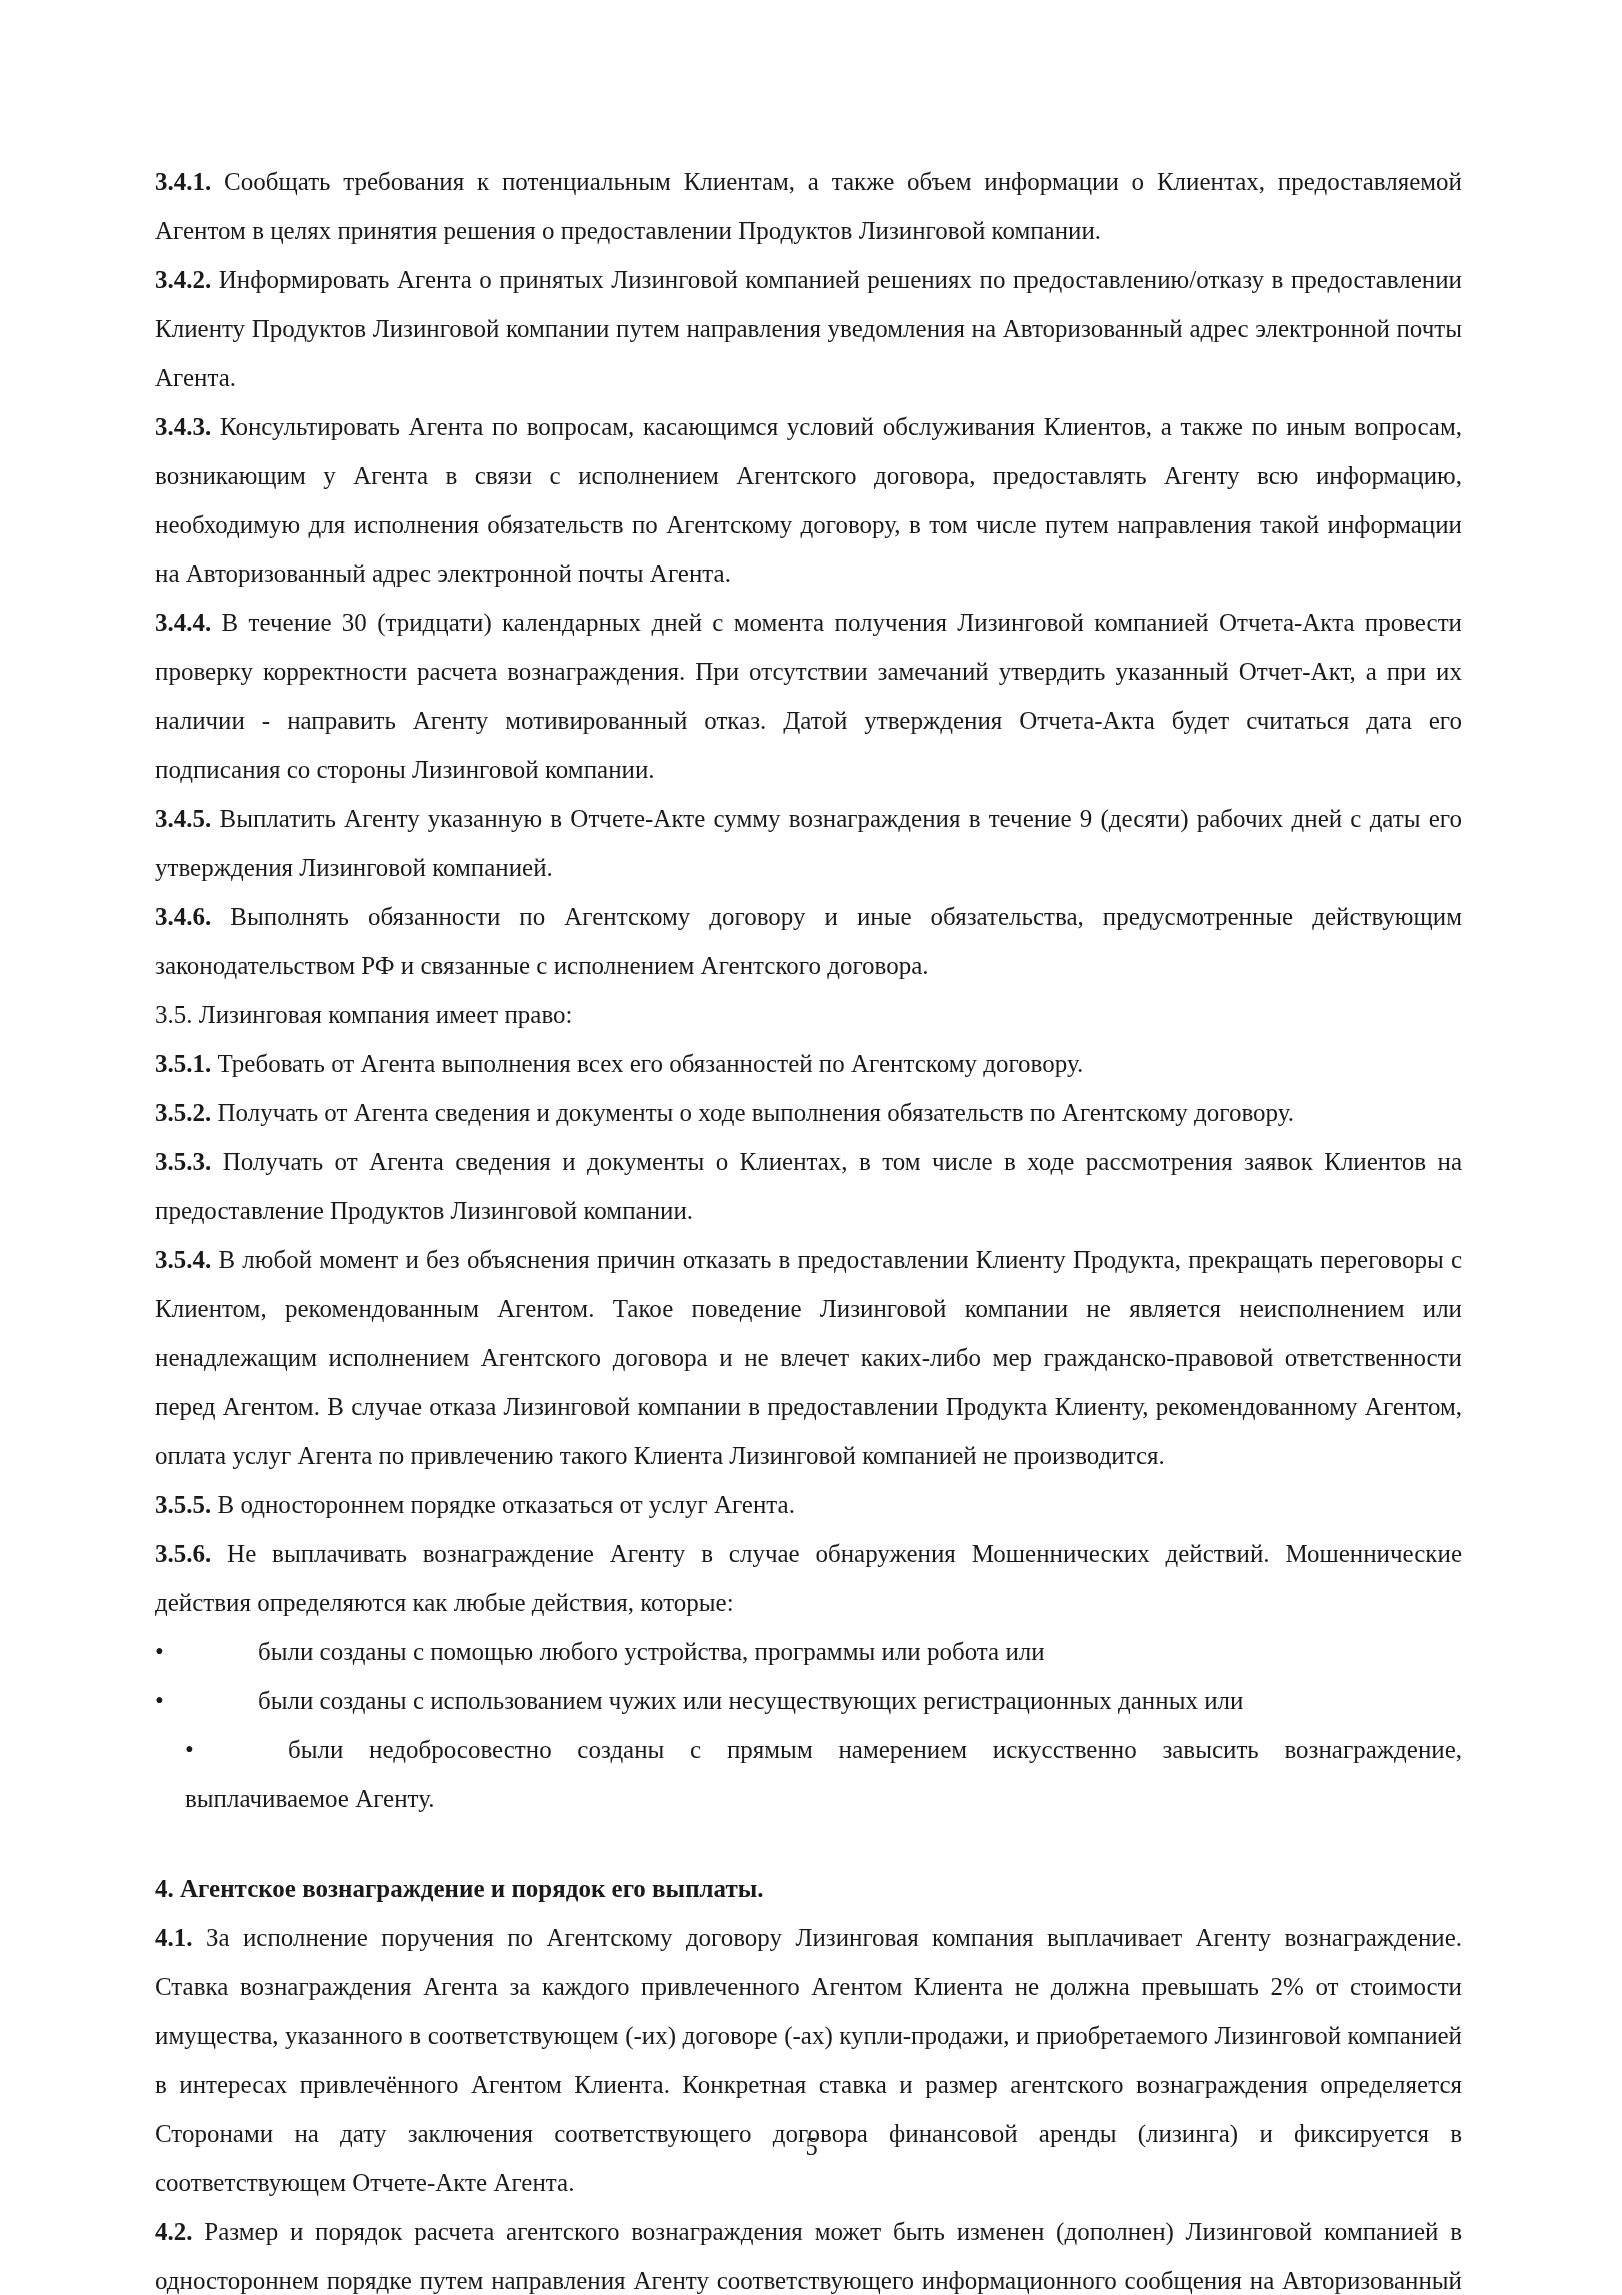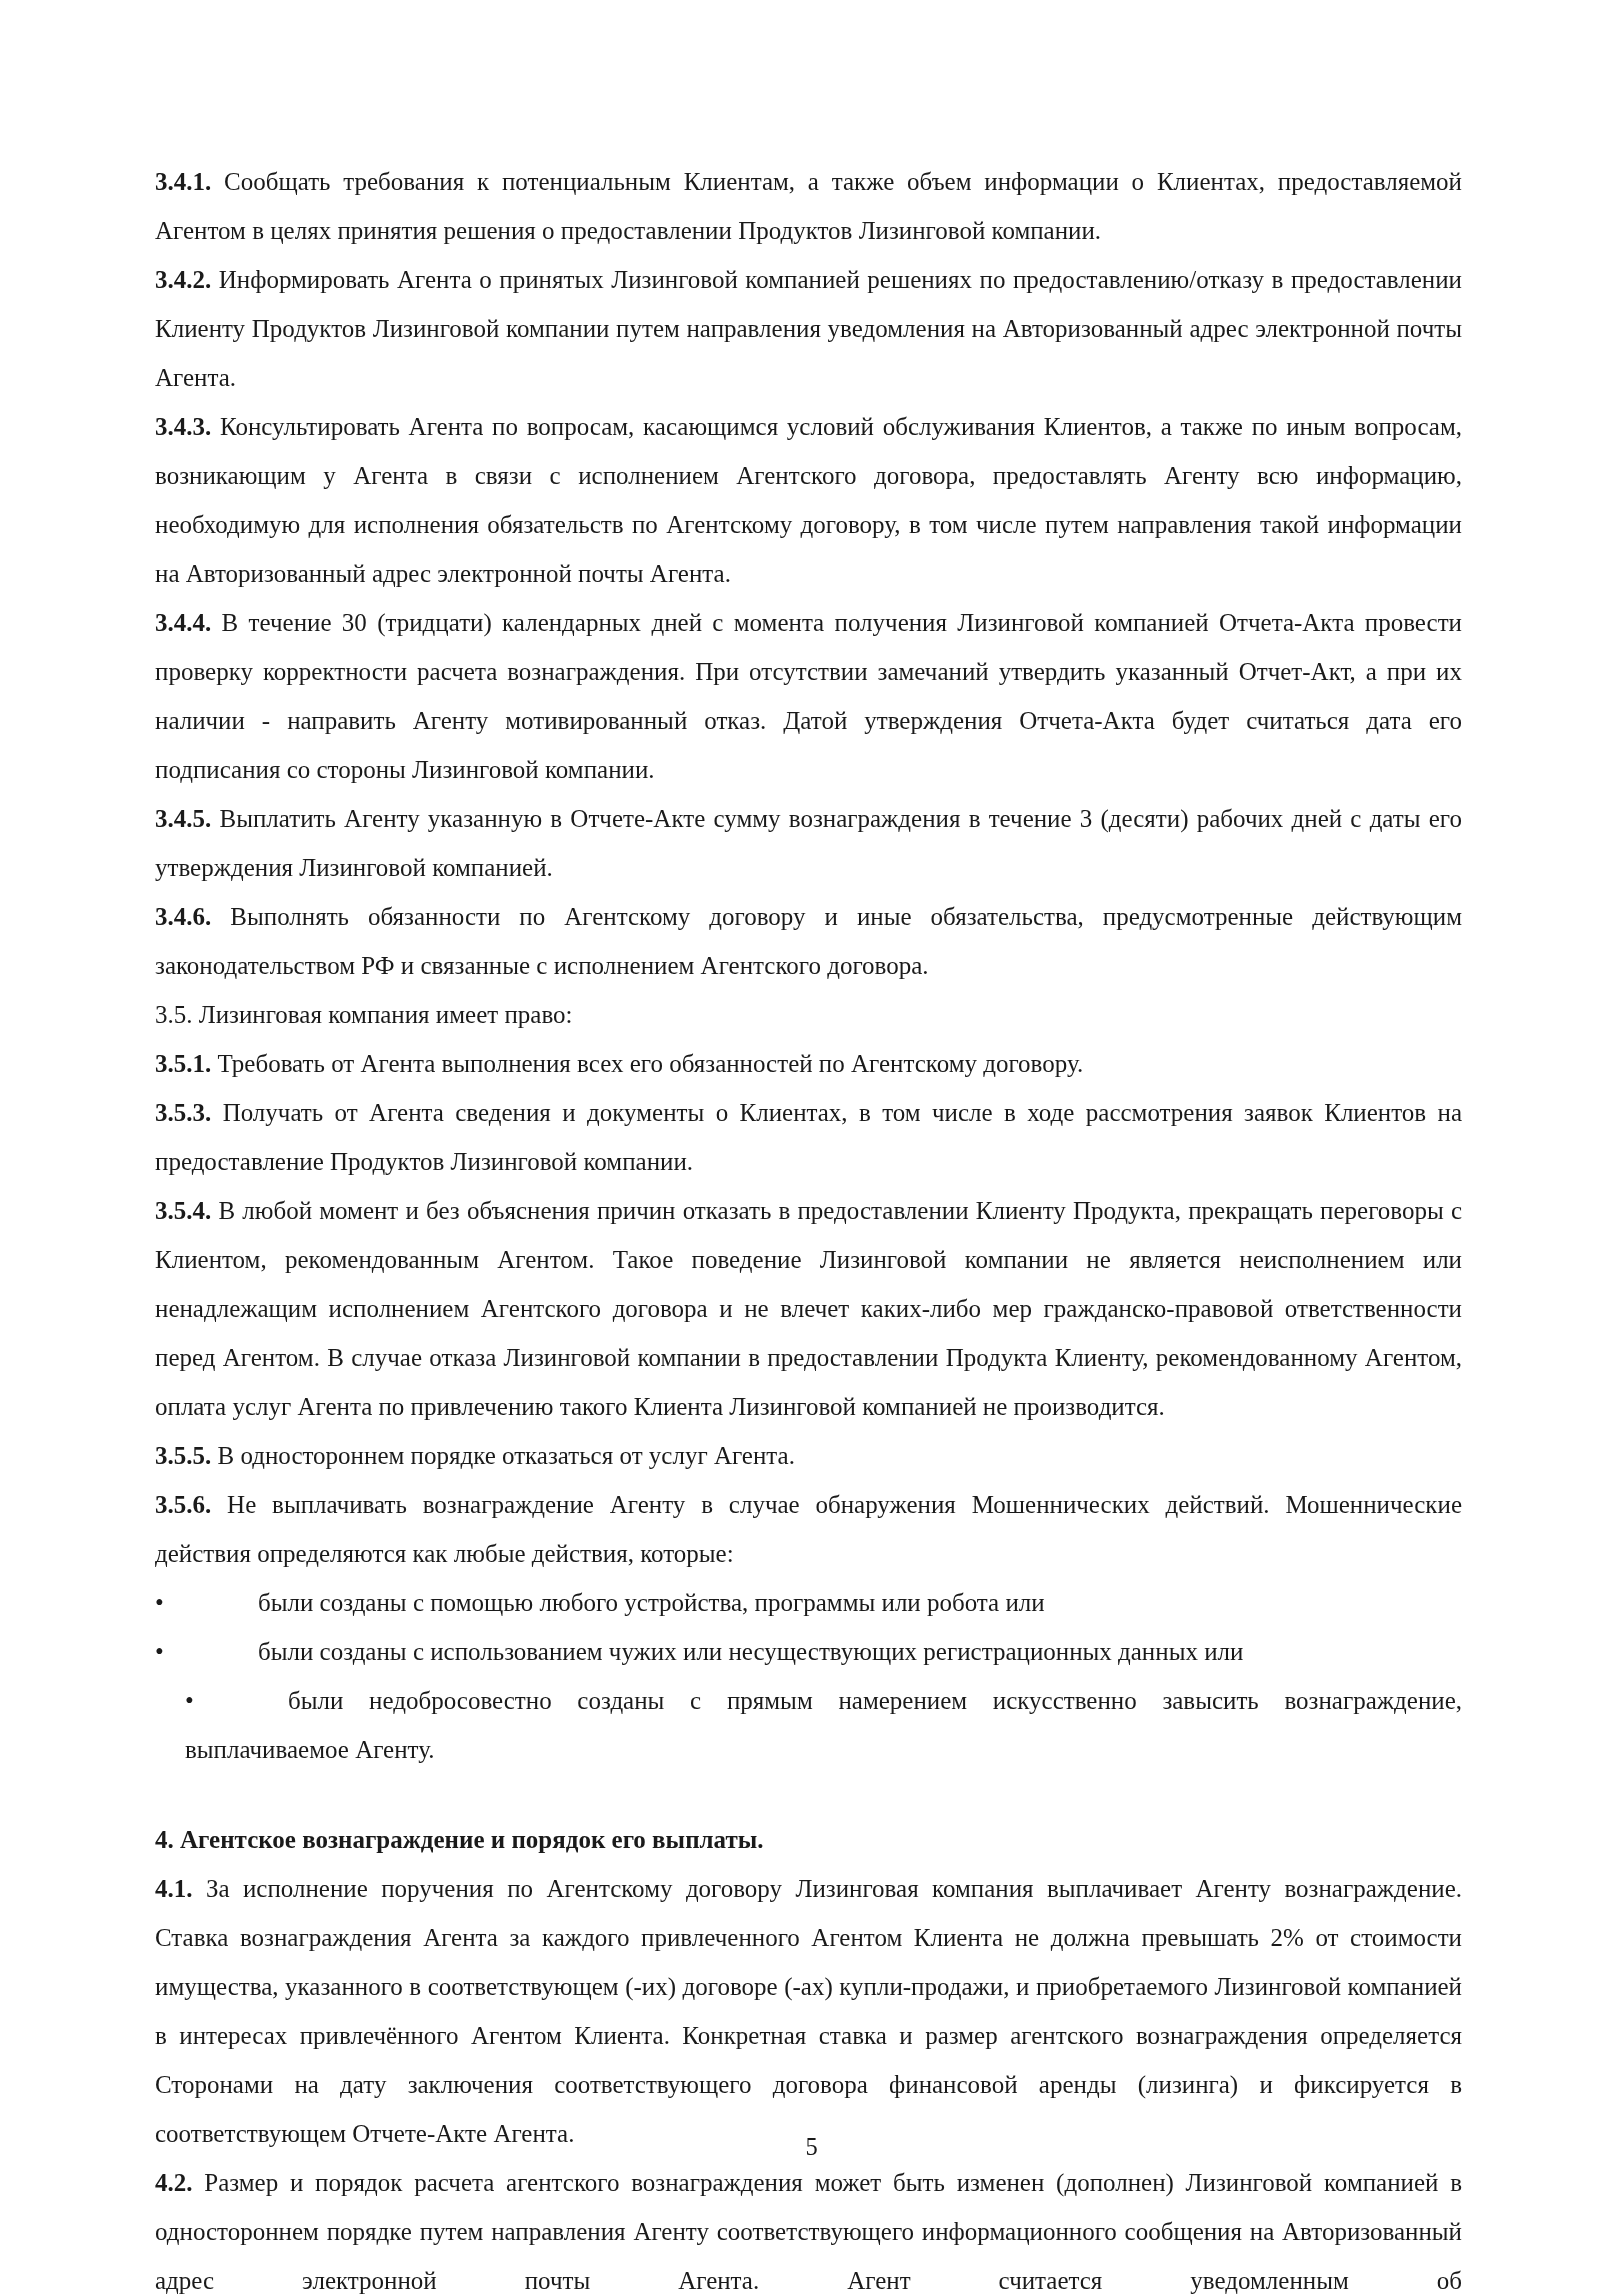--- a/index.html
+++ b/index.html
@@ -81,28 +81,29 @@
 <div class="page">
 
   <p class="para"><span class="num">3.4.1.</span><span> Сообщать требования к потенциальным Клиентам, а также объем информации о Клиентах, предоставляемой Агентом в целях принятия решения о предоставлении Продуктов Лизинговой компании.</span></p>
 
   <p class="para"><span class="num">3.4.2.</span><span> Информировать Агента о принятых Лизинговой компанией решениях по предоставлению/отказу в предоставлении Клиенту Продуктов Лизинговой компании путем направления уведомления на Авторизованный адрес электронной почты Агента.</span></p>
 
   <p class="para"><span class="num">3.4.3.</span><span> Консультировать Агента по вопросам, касающимся условий обслуживания Клиентов, а также по иным вопросам, возникающим у Агента в связи с исполнением Агентского договора, предоставлять Агенту всю информацию, необходимую для исполнения обязательств по Агентскому договору, в том числе путем направления такой информации на Авторизованный адрес электронной почты Агента.</span></p>
 
   <p class="para"><span class="num">3.4.4.</span><span> В течение 30 (тридцати) календарных дней с момента получения Лизинговой компанией Отчета-Акта провести проверку корректности расчета вознаграждения. При отсутствии замечаний утвердить указанный Отчет-Акт, а при их наличии - направить Агенту мотивированный отказ. Датой утверждения Отчета-Акта будет считаться дата его подписания со стороны Лизинговой компании.</span></p>
 
-  <p class="para"><span class="num">3.4.5.</span><span> Выплатить Агенту указанную в Отчете-Акте сумму вознаграждения в течение 3 (десяти) рабочих дней с даты его утверждения Лизинговой компанией.</span></p>
+  <p class="para"><span class="num">3.4.5.</span><span> Выплатить Агенту указанную в Отчете-Акте сумму вознаграждения в течение 9 (десяти) рабочих дней с даты его утверждения Лизинговой компанией.</span></p>
 
   <p class="para"><span class="num">3.4.6.</span><span> Выполнять обязанности по Агентскому договору и иные обязательства, предусмотренные действующим законодательством РФ и связанные с исполнением Агентского договора.</span></p>
 
   <p class="bold-heading">3.5. Лизинговая компания имеет право:</p>
 
   <p class="para"><span class="num">3.5.1.</span><span> Требовать от Агента выполнения всех его обязанностей по Агентскому договору.</span></p>
 
+  <p class="para"><span class="num">3.5.2.</span><span> Получать от Агента сведения и документы о ходе выполнения обязательств по Агентскому договору.</span></p>
 
   <p class="para"><span class="num">3.5.3.</span><span> Получать от Агента сведения и документы о Клиентах, в том числе в ходе рассмотрения заявок Клиентов на предоставление Продуктов Лизинговой компании.</span></p>
 
   <p class="para"><span class="num">3.5.4.</span><span> В любой момент и без объяснения причин отказать в предоставлении Клиенту Продукта, прекращать переговоры с Клиентом, рекомендованным Агентом. Такое поведение Лизинговой компании не является неисполнением или ненадлежащим исполнением Агентского договора и не влечет каких-либо мер гражданско-правовой ответственности перед Агентом. В случае отказа Лизинговой компании в предоставлении Продукта Клиенту, рекомендованному Агентом, оплата услуг Агента по привлечению такого Клиента Лизинговой компанией не производится.</span></p>
 
   <p class="para"><span class="num">3.5.5.</span><span> В одностороннем порядке отказаться от услуг Агента.</span></p>
 
   <p class="para"><span class="num">3.5.6.</span><span> Не выплачивать вознаграждение Агенту в случае обнаружения Мошеннических действий. Мошеннические действия определяются как любые действия, которые:</span></p>
 
   <p class="bullet">

